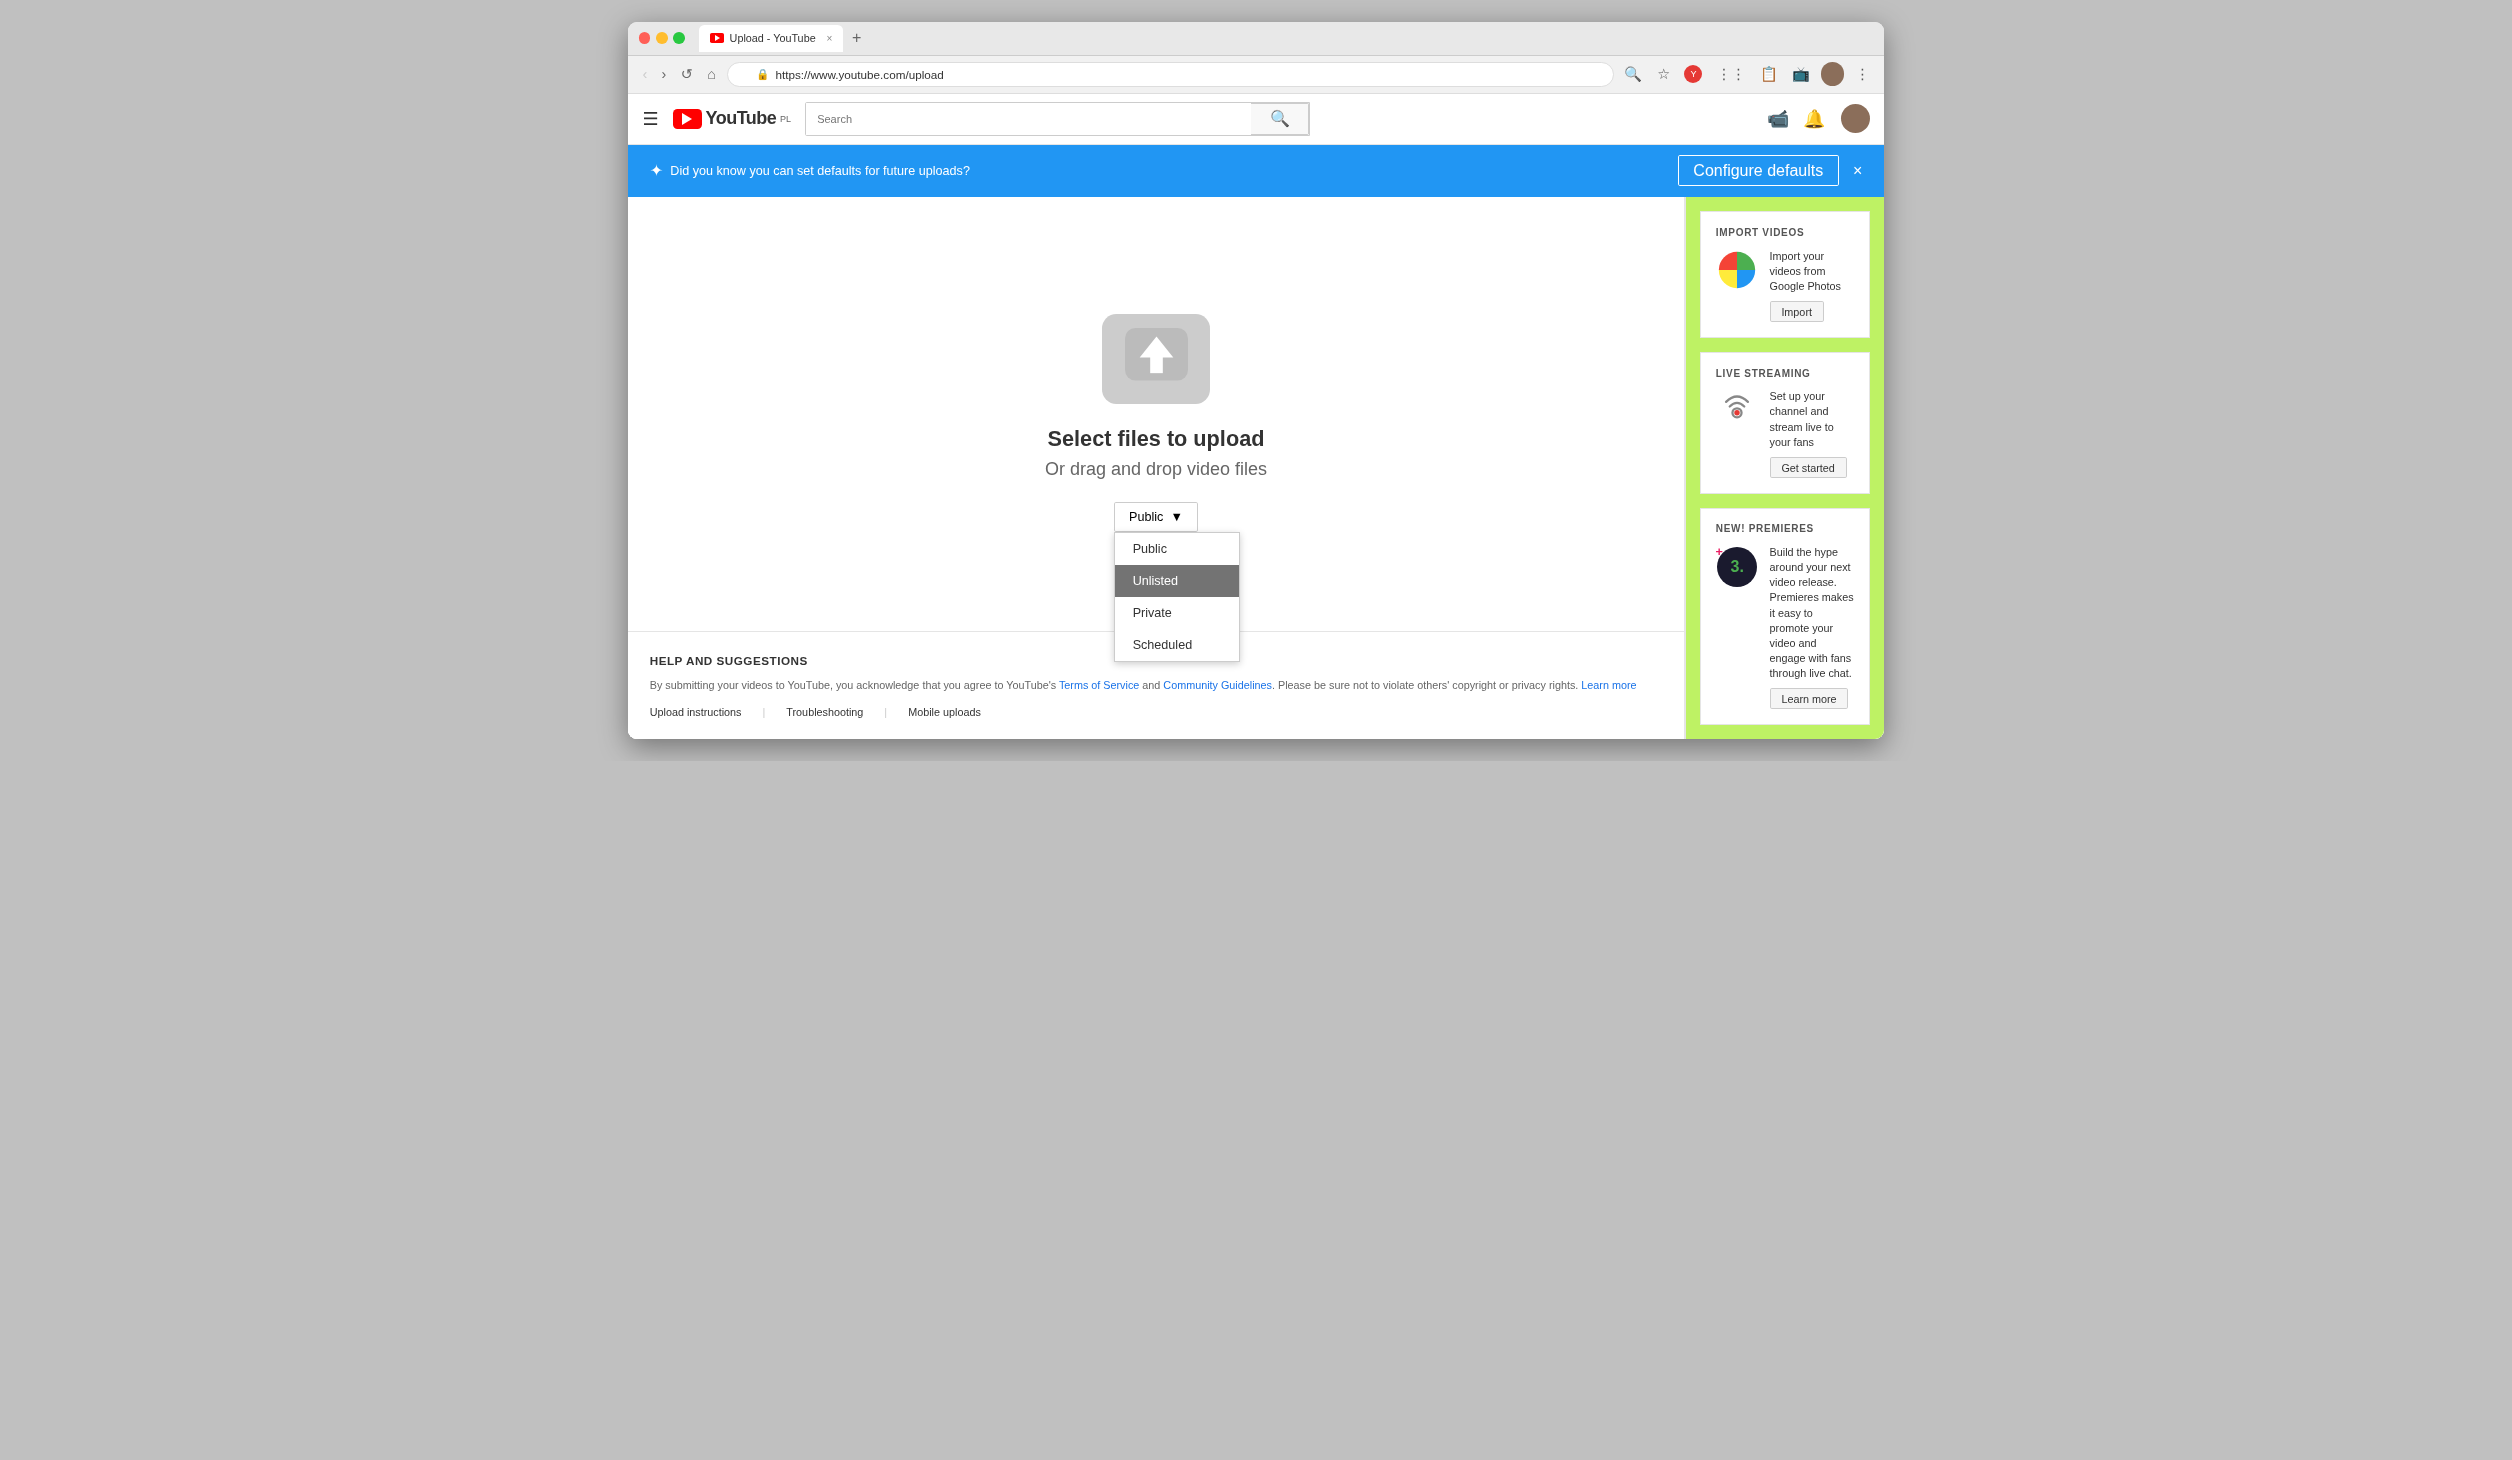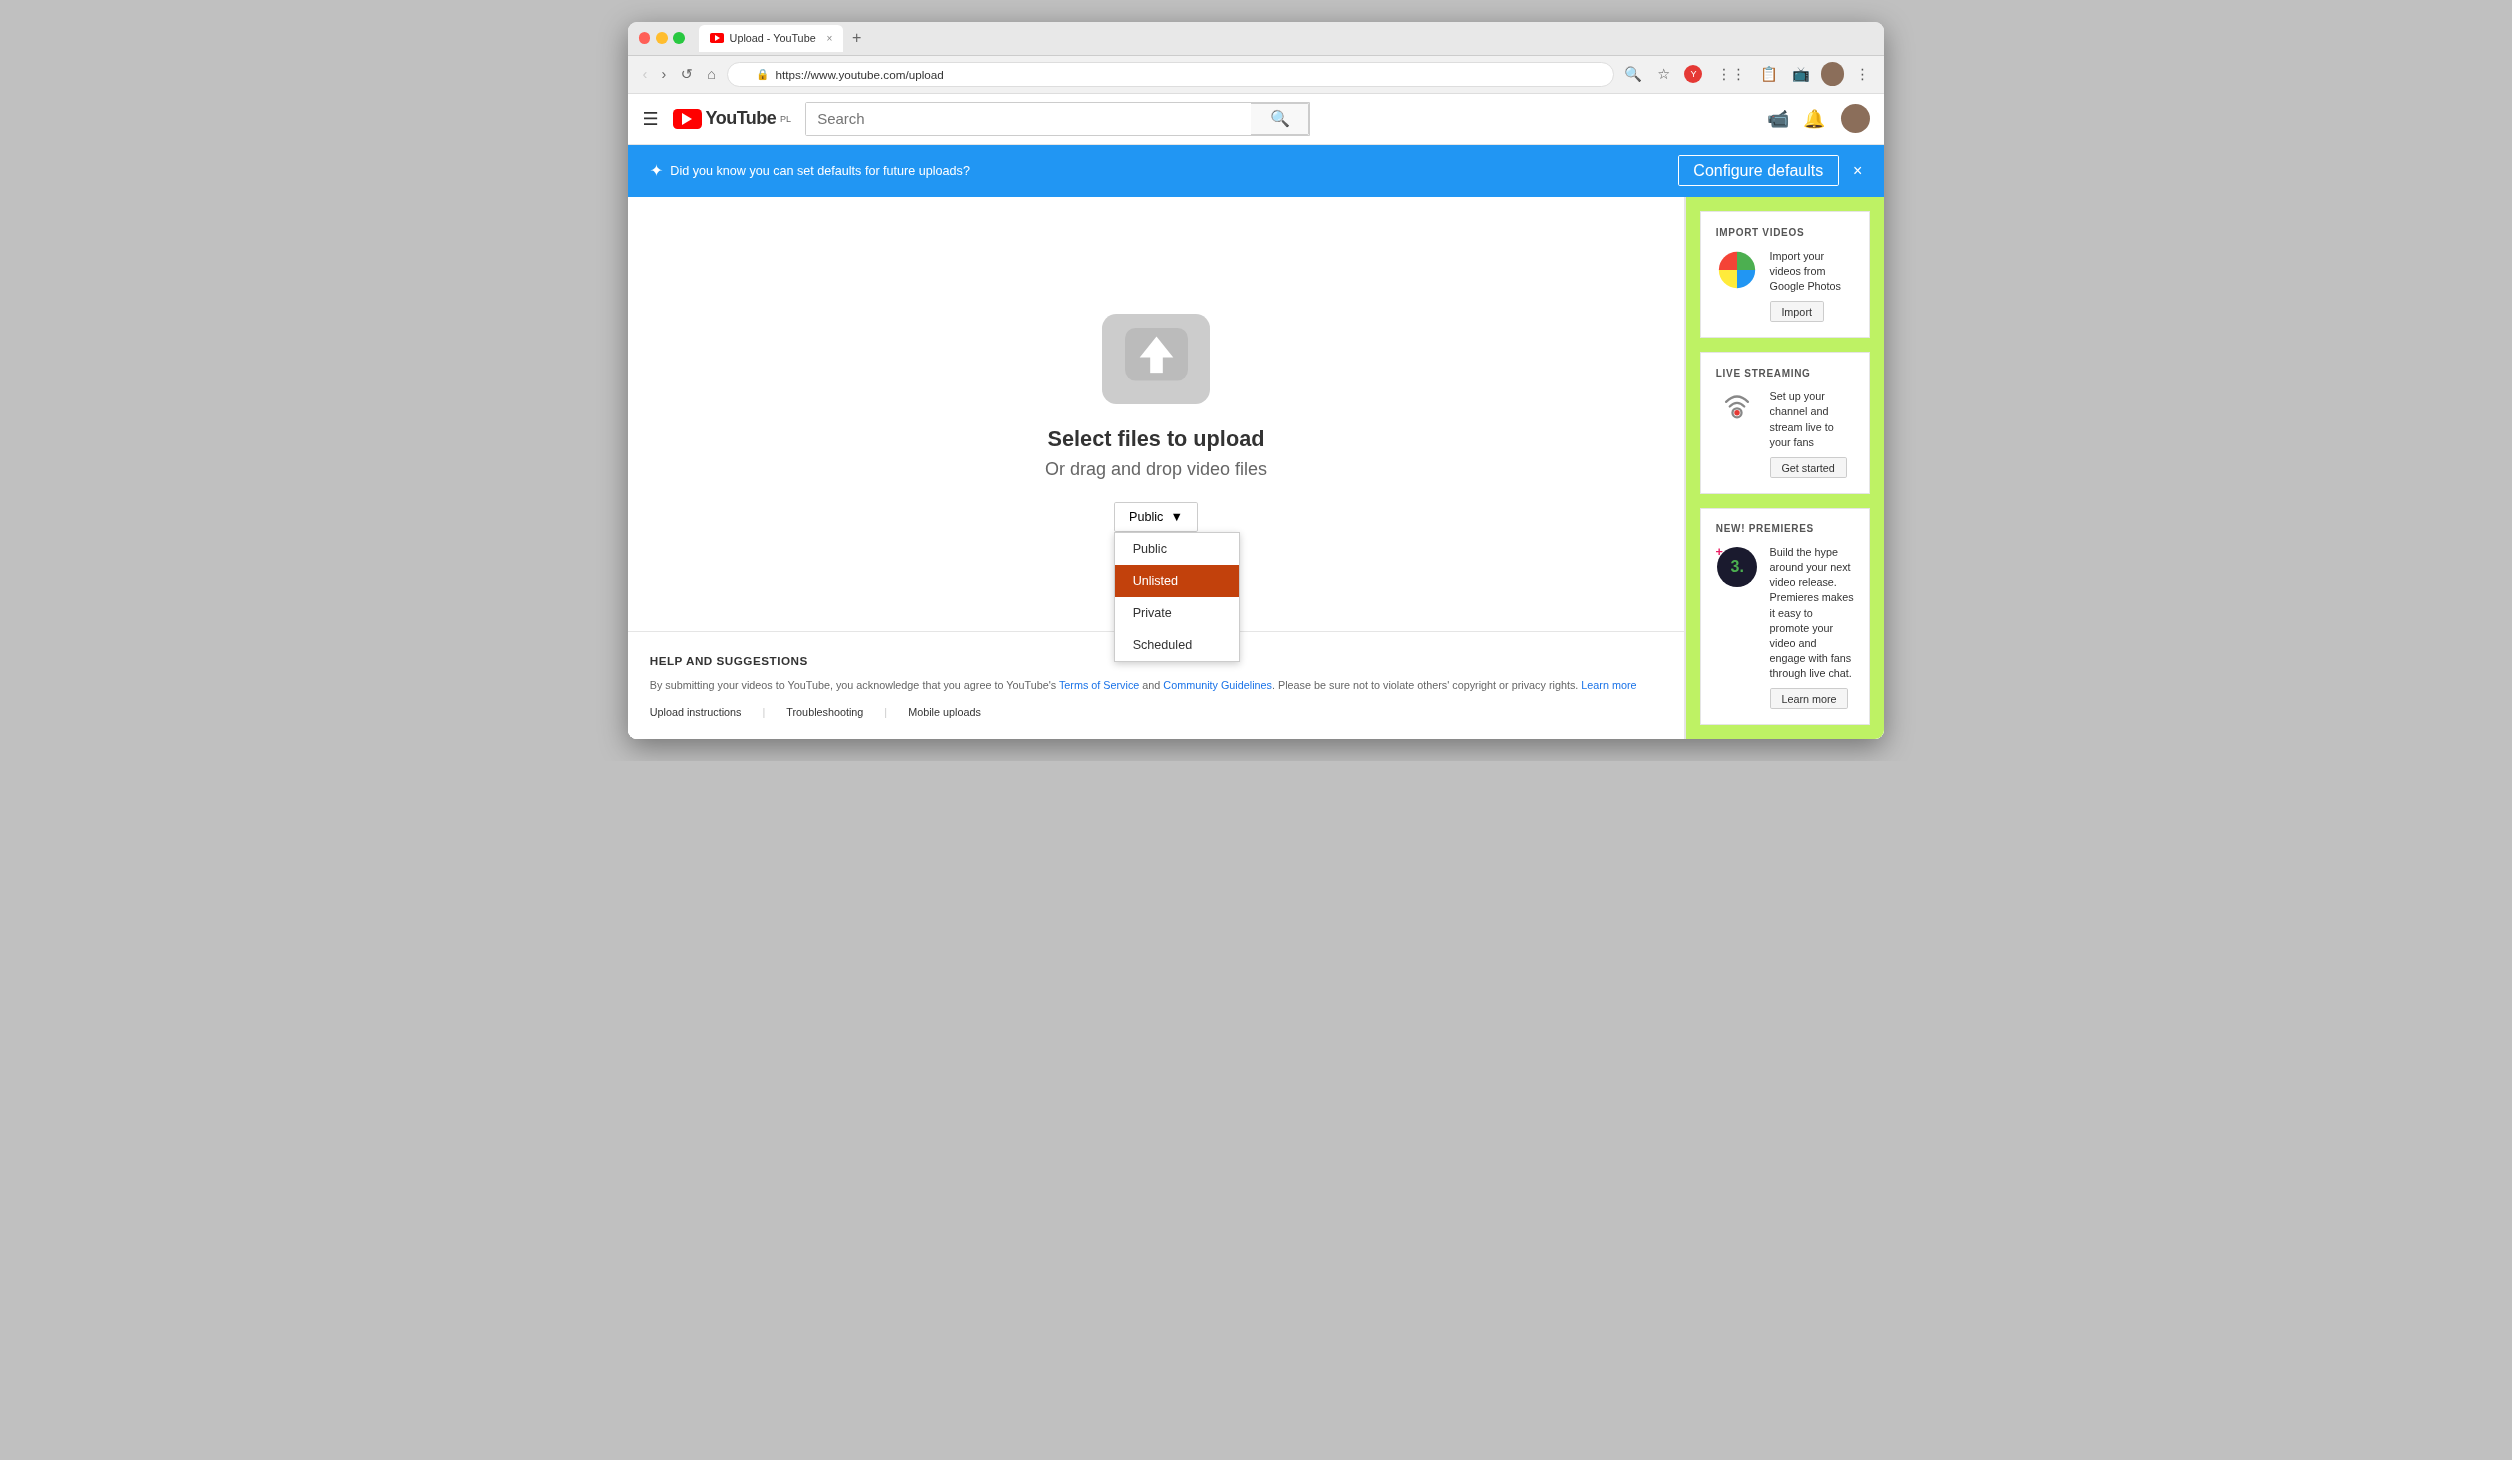--- a/index.html
+++ b/index.html
@@ -221,21 +221,21 @@
       border: 0.9px solid #ccc;
       border-radius: 1.8px 0 0 1.8px;
       overflow: hidden;
     }
     .yt-search-input {
       flex: 1;
       height: 32px;
       border: none;
       outline: none;
       padding: 0 10.8px;
-      font-size: 15px;
+      font-size: 11px;
       color: #333;
     }
     .yt-search-btn {
       width: 58px;
       height: 32px;
       background: #f8f8f8;
       border: 0.9px solid #ccc;
       border-left: none;
       cursor: pointer;
       font-size: 16px;
@@ -362,21 +362,21 @@
       z-index: 100;
       min-width: 126px;
     }
     .dropdown-item {
       padding: 9px 18px;
       cursor: pointer;
       font-size: 12.6px;
       color: #333;
     }
     .dropdown-item.selected {
-      background: #c2410c;
+      background: #737373;
       color: #fff;
     }
 
     
     .help-section {
       background: #fff;
       padding: 21.7px 21.7px;
       border-top: 0.9px solid #e5e5e5;
       margin: 0;
     }

